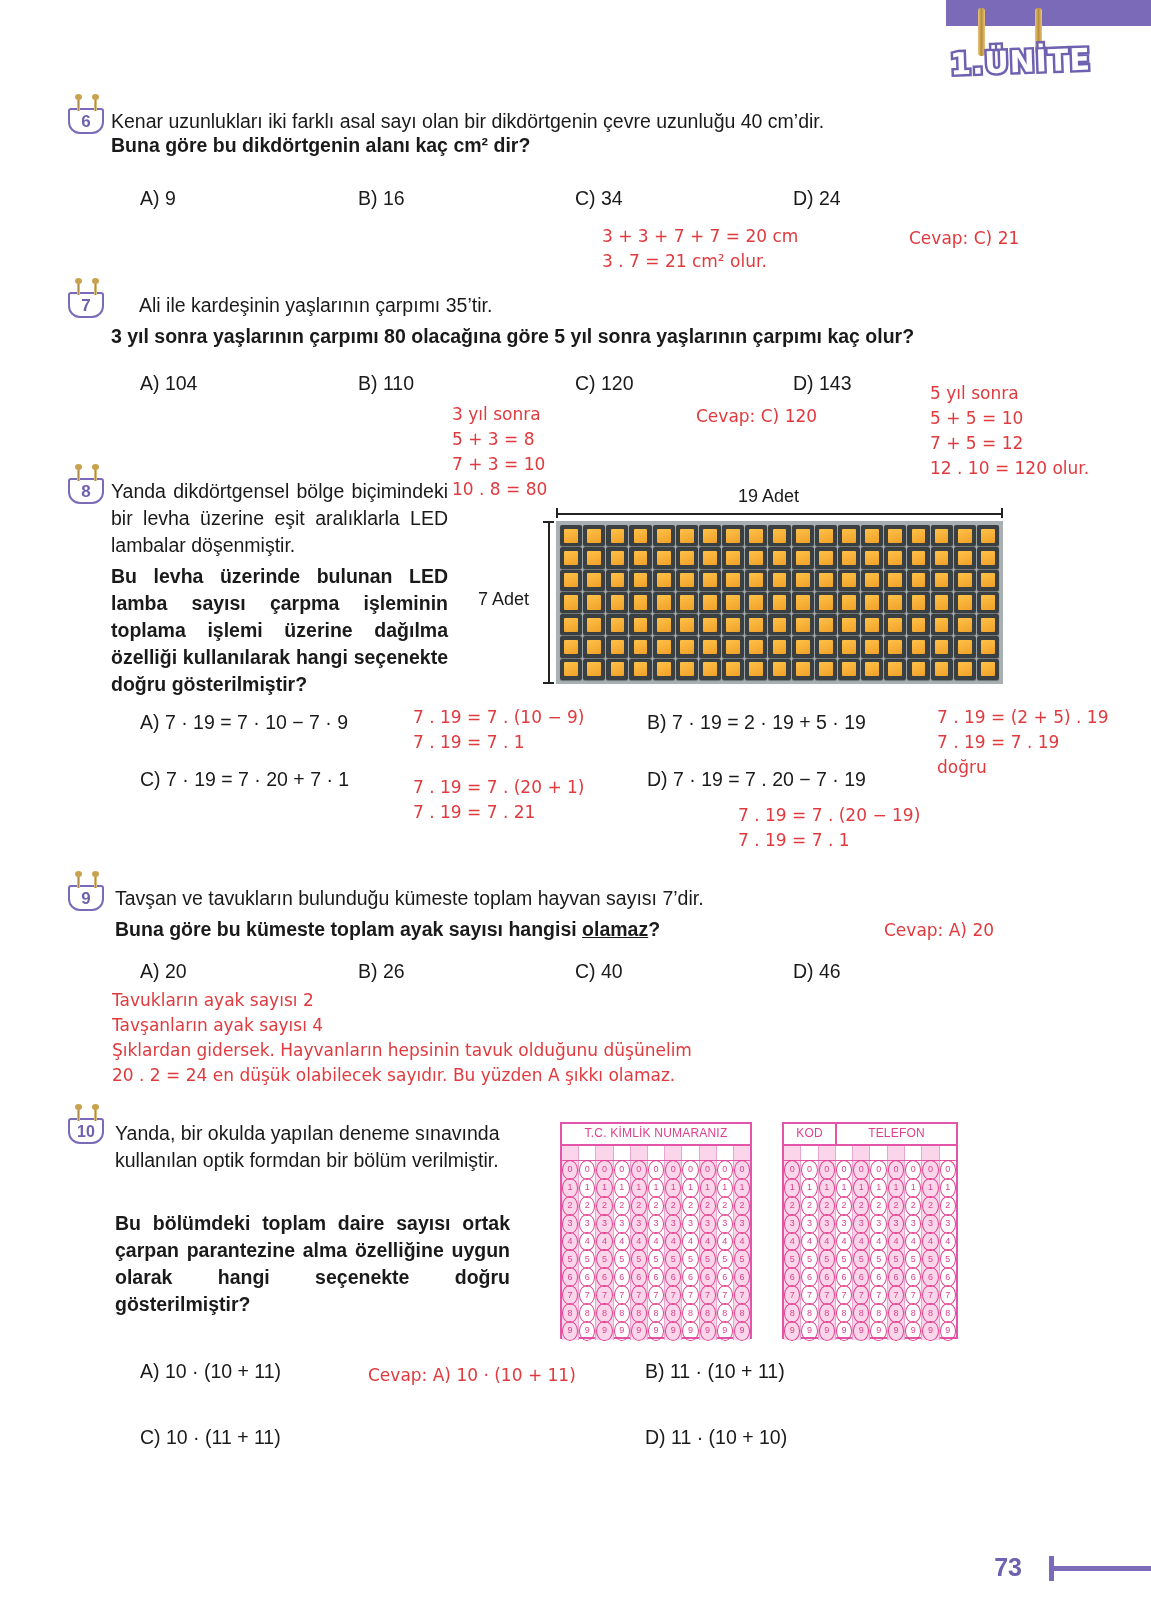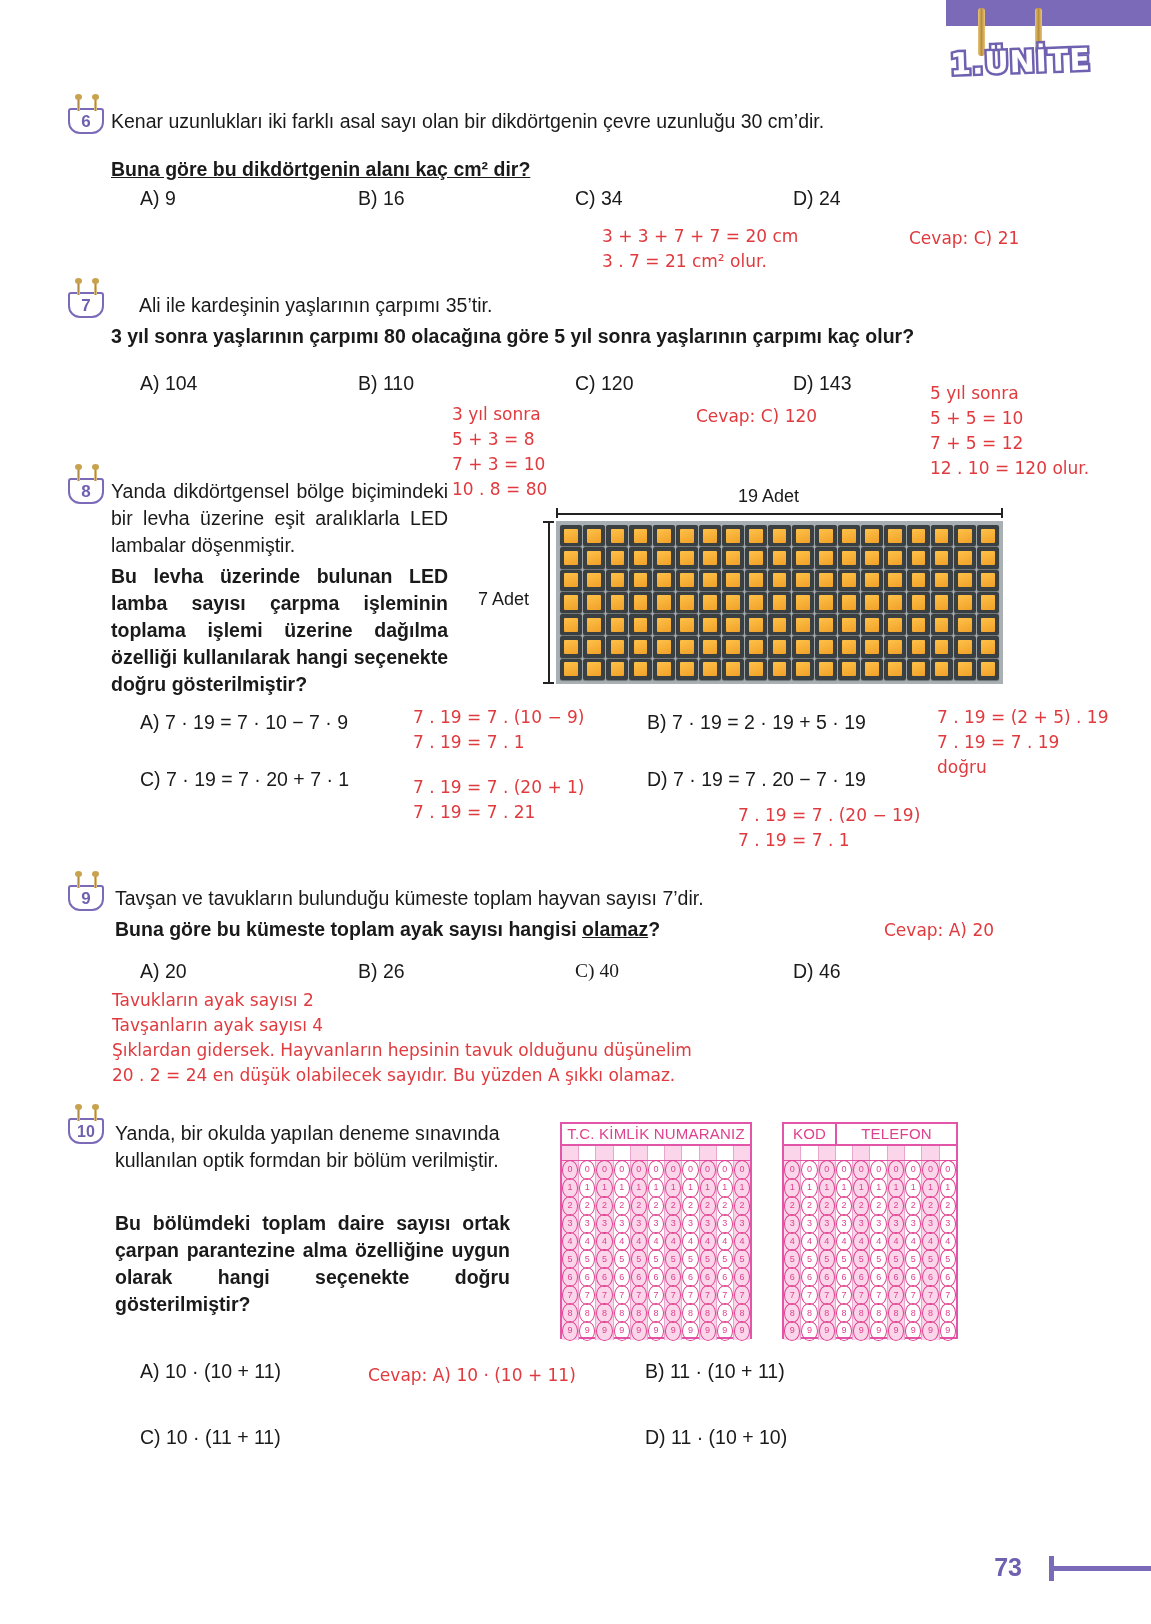--- a/index.html
+++ b/index.html
@@ -95,21 +95,21 @@
     border-radius: 1px;
   }
   .dimline { position:absolute; background:#222; }
   .dimcap  { position:absolute; background:#222; }
   .dimlabel { position:absolute; font-size:18px; color:#1a1a1a; white-space:nowrap; }
 
   
   .optic { position:absolute; border:2px solid #e255a8; background:#fff;
            box-sizing:border-box; }
   .optic-hdr { display:flex; border-bottom:2px solid #e255a8; height:20px; }
-  .optic-hdr div { font-size:15px; color:#e0418f; text-align:center;
+  .optic-hdr div { font-size:12px; color:#e0418f; text-align:center;
                    line-height:19px; letter-spacing:.2px;
                    font-family:"Liberation Sans",sans-serif; }
   .optic-hdr div + div { border-left:2px solid #e255a8; }
   .optic-strip { display:flex; height:14px; border-bottom:1px solid #e255a8; }
   .optic-strip span { border-right:1px solid #e9a6cf; box-sizing:border-box; }
   .optic-strip span:last-child { border-right:none; }
   .optic-strip span.f { background:#fbd6ea; }
   .optic-grid { display:flex; }
   .optic-col { box-sizing:border-box; border-right:1px solid #e9a6cf; }
   .optic-col:last-child { border-right:none; }
@@ -146,22 +146,22 @@
 </div>
 
 <div class="qnum" style="left:68px; top:108px;">
   <span class="tack a">
       <i></i>
     </span><span class="tack b">
       <i></i>
     </span>
   <span>6</span>
 </div>
-<div class="qtext" style="left:111px; top:108px; width:860px;">Kenar uzunlukları iki farklı asal sayı olan bir dikdörtgenin çevre uzunluğu 30 cm’dir.</div>
-<div class="qtext bold" style="left:111px; top:156px; width:860px;text-decoration:underline;">Buna göre bu dikdörtgenin alanı kaç cm² dir?</div>
+<div class="qtext" style="left:111px; top:108px; width:860px;">Kenar uzunlukları iki farklı asal sayı olan bir dikdörtgenin çevre uzunluğu 40 cm’dir.</div>
+<div class="qtext bold" style="left:111px; top:132px; width:860px;">Buna göre bu dikdörtgenin alanı kaç cm² dir?</div>
 <div class="opt" style="left:140px; top:187px;">A) 9</div>
 <div class="opt" style="left:358px; top:187px;">B) 16</div>
 <div class="opt" style="left:575px; top:187px;">C) 34</div>
 <div class="opt" style="left:793px; top:187px;">D) 24</div>
 <div class="red" style="left:602px; top:224px;">3 + 3 + 7 + 7 = 20 cm
 3 . 7 = 21 cm² olur.</div>
 <div class="red" style="left:909px; top:226px;">Cevap: C) 21</div>
 
 <div class="qnum" style="left:68px; top:292px;">
   <span class="tack a">
@@ -634,21 +634,21 @@
     </span>
   <span>9</span>
 </div>
 <div class="qtext" style="left:115px; top:885px; width:860px;">Tavşan ve tavukların bulunduğu kümeste toplam hayvan sayısı 7’dir.</div>
 <div class="qtext bold" style="left:115px; top:916px; width:860px;">
   <span>Buna göre bu kümeste toplam ayak sayısı hangisi </span><span style="text-decoration:underline;">olamaz</span><span>?</span>
 </div>
 <div class="red" style="left:884px; top:918px;">Cevap: A) 20</div>
 <div class="opt" style="left:140px; top:960px;">A) 20</div>
 <div class="opt" style="left:358px; top:960px;">B) 26</div>
-<div class="opt" style="left:575px; top:960px;font-family:Liberation Serif, serif;">C) 40</div>
+<div class="opt" style="left:575px; top:960px;">C) 40</div>
 <div class="opt" style="left:793px; top:960px;">D) 46</div>
 <div class="red" style="left:112px; top:988px;">Tavukların ayak sayısı 2
 Tavşanların ayak sayısı 4
 Şıklardan gidersek. Hayvanların hepsinin tavuk olduğunu düşünelim
 20 . 2 = 24 en düşük olabilecek sayıdır. Bu yüzden A şıkkı olamaz.</div>
 
 <div class="qnum" style="left:68px; top:1118px;">
   <span class="tack a">
       <i></i>
     </span><span class="tack b">

